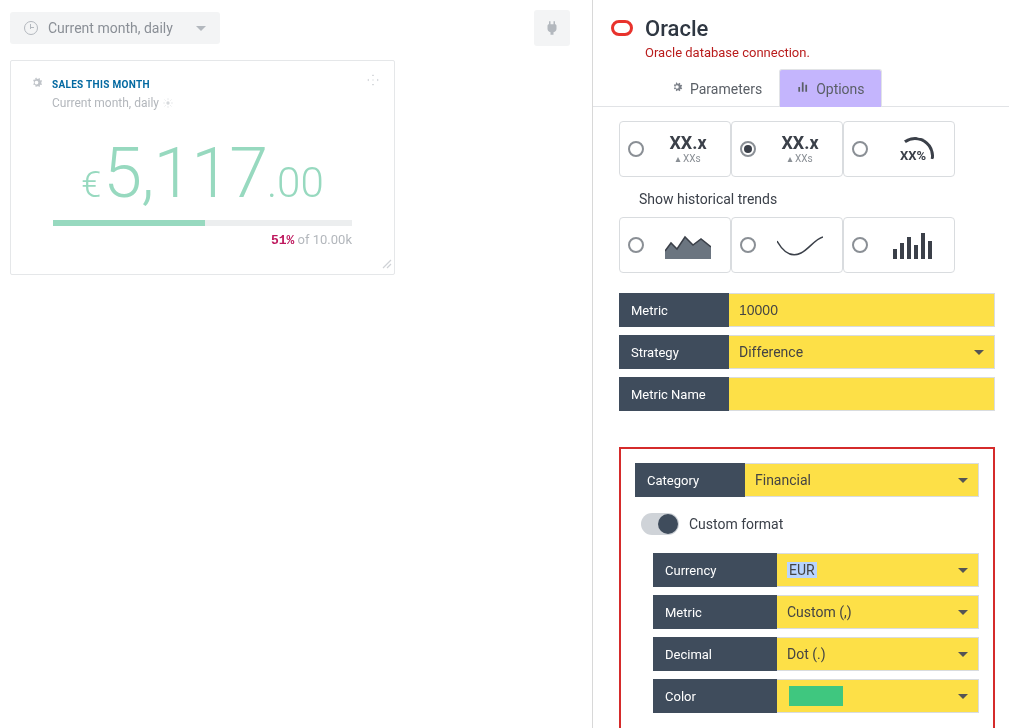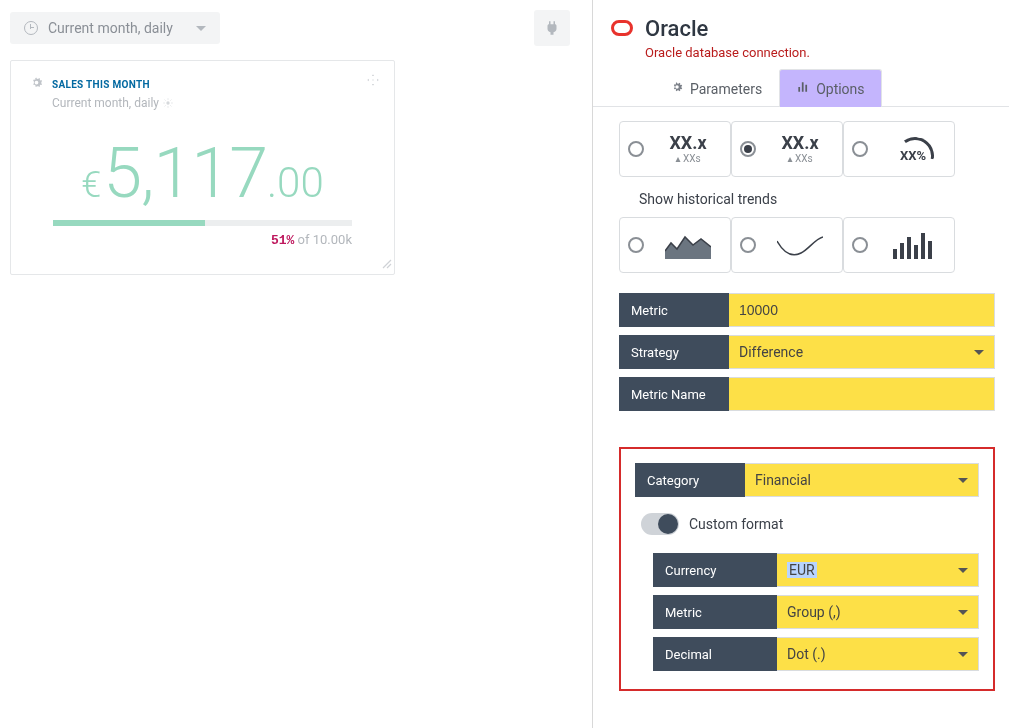--- a/index.html
+++ b/index.html
@@ -266,28 +266,35 @@
         <div class="form-row">
           <div class="label">Currency</div>
           <div class="value dropdown">
             <span class="sel-text">EUR</span>
             <span class="chev"></span>
           </div>
         </div>
         <div class="form-row">
           <div class="label">Metric</div>
           <div class="value dropdown">
-            <span>Group (,)</span>
+            <span>Custom (,)</span>
             <span class="chev"></span>
           </div>
         </div>
         <div class="form-row">
           <div class="label">Decimal</div>
           <div class="value dropdown">
             <span>Dot (.)</span>
             <span class="chev"></span>
           </div>
         </div>
+        <div class="form-row">
+          <div class="label">Color</div>
+          <div class="value dropdown">
+            <span class="color-swatch"></span>
+            <span class="chev"></span>
+          </div>
+        </div>
       </div>
     </div>
 
   </div>
 </div>
 
 </body></html>

